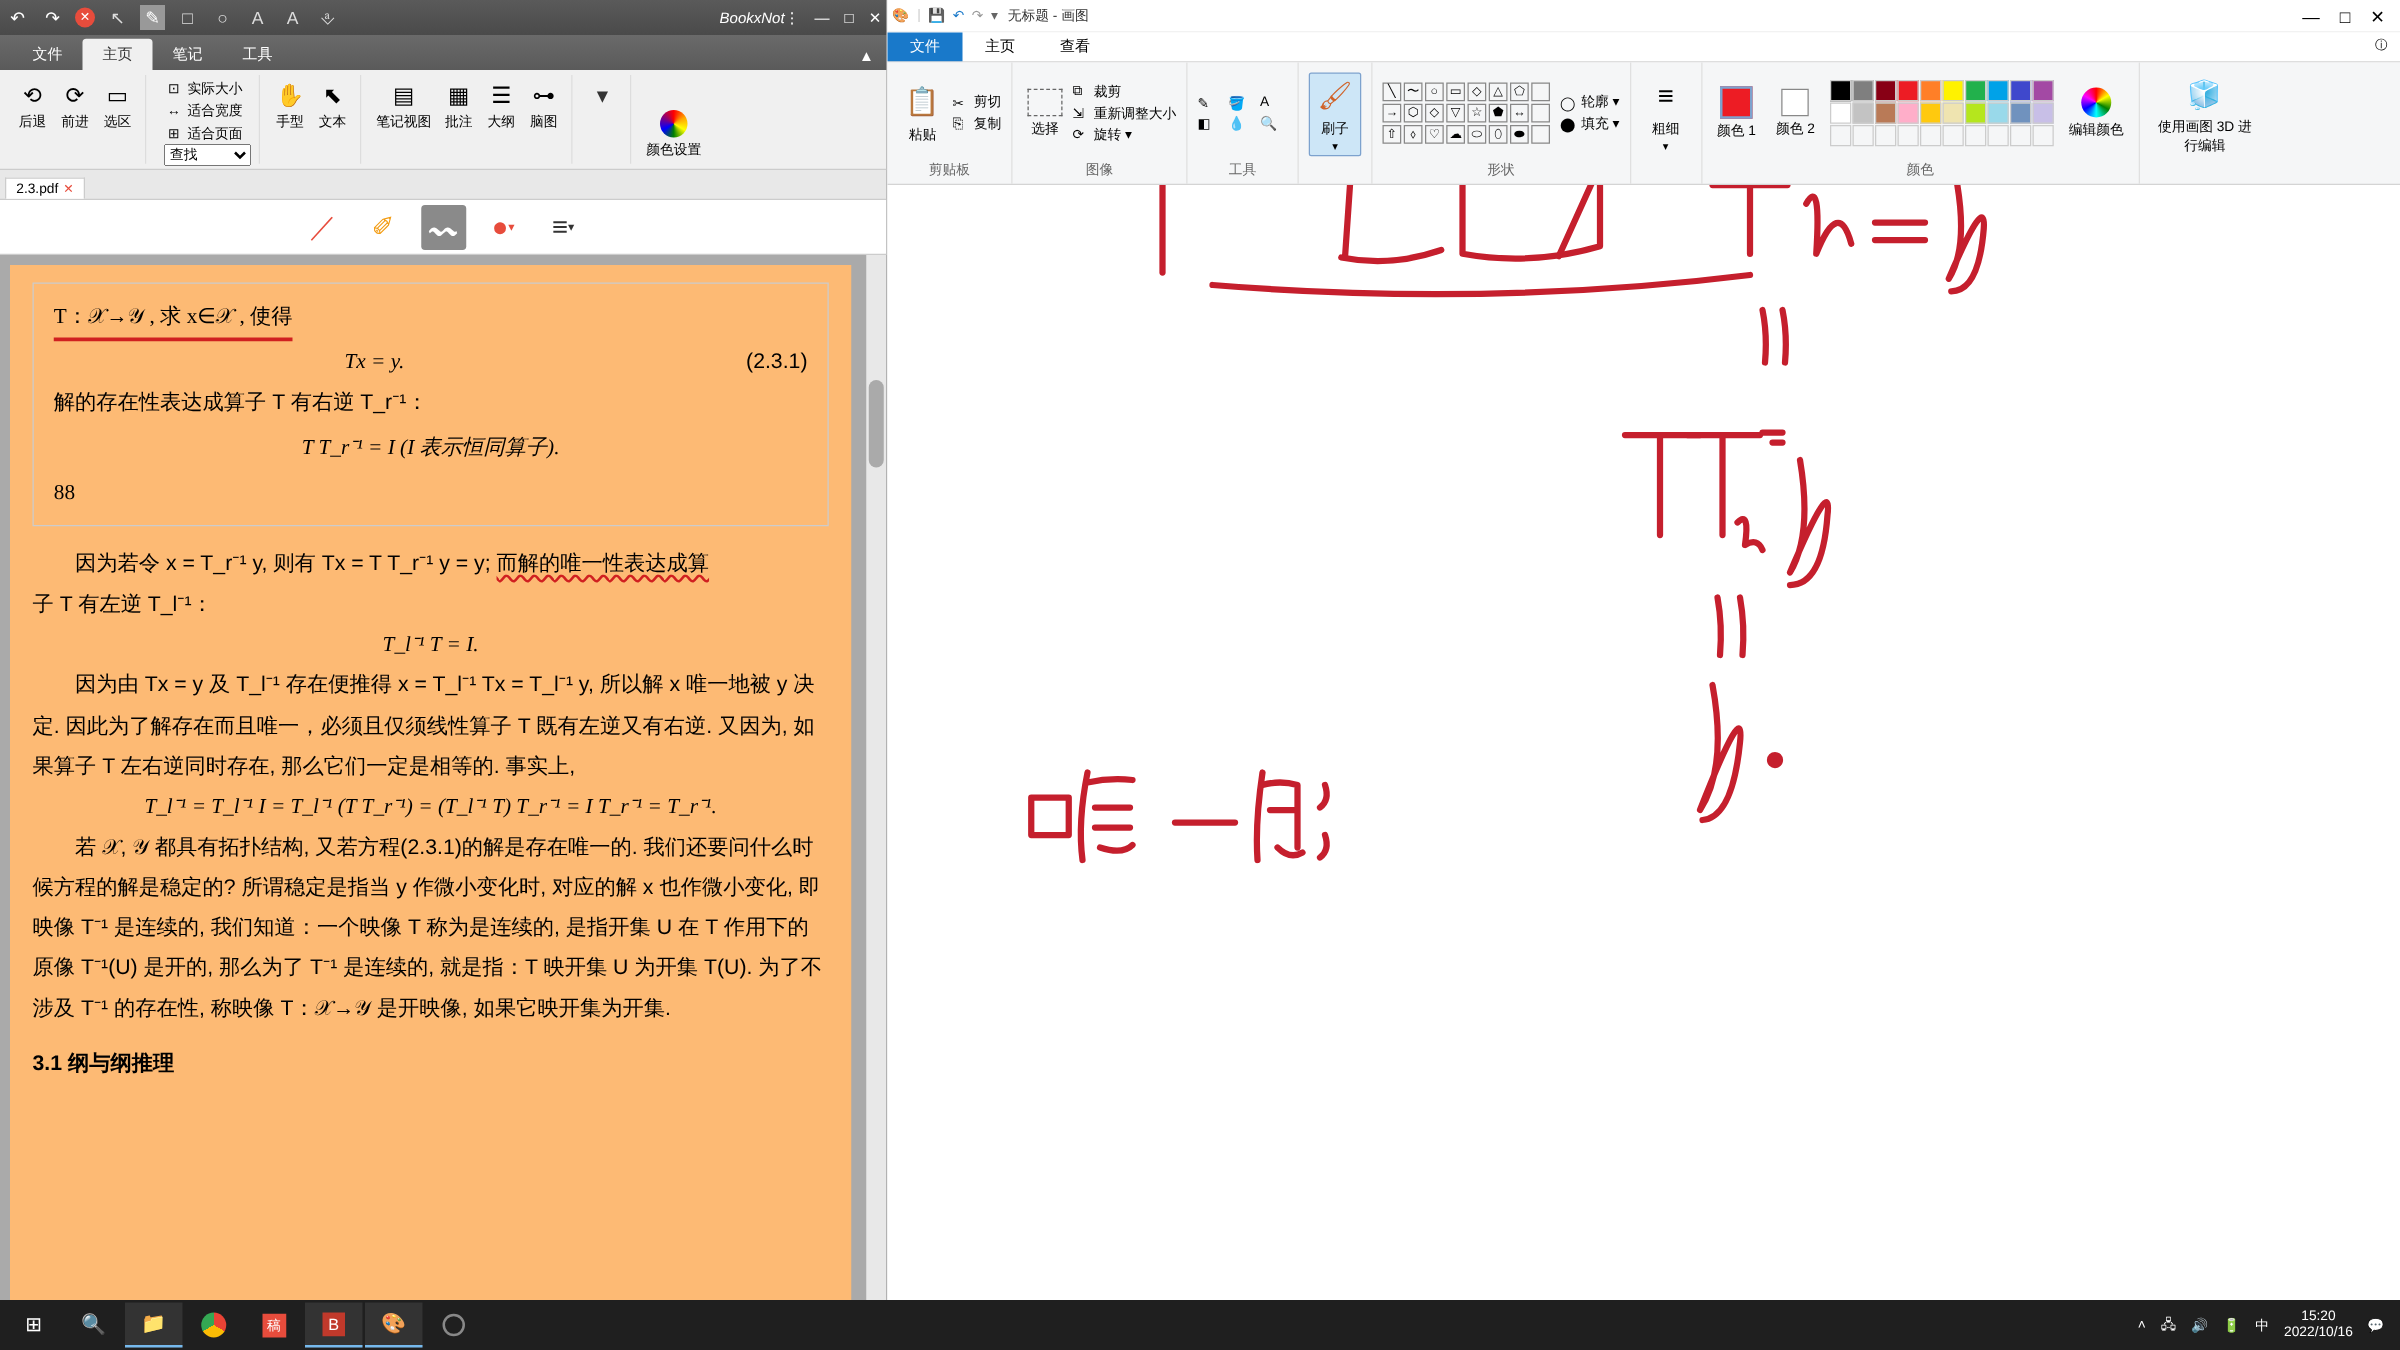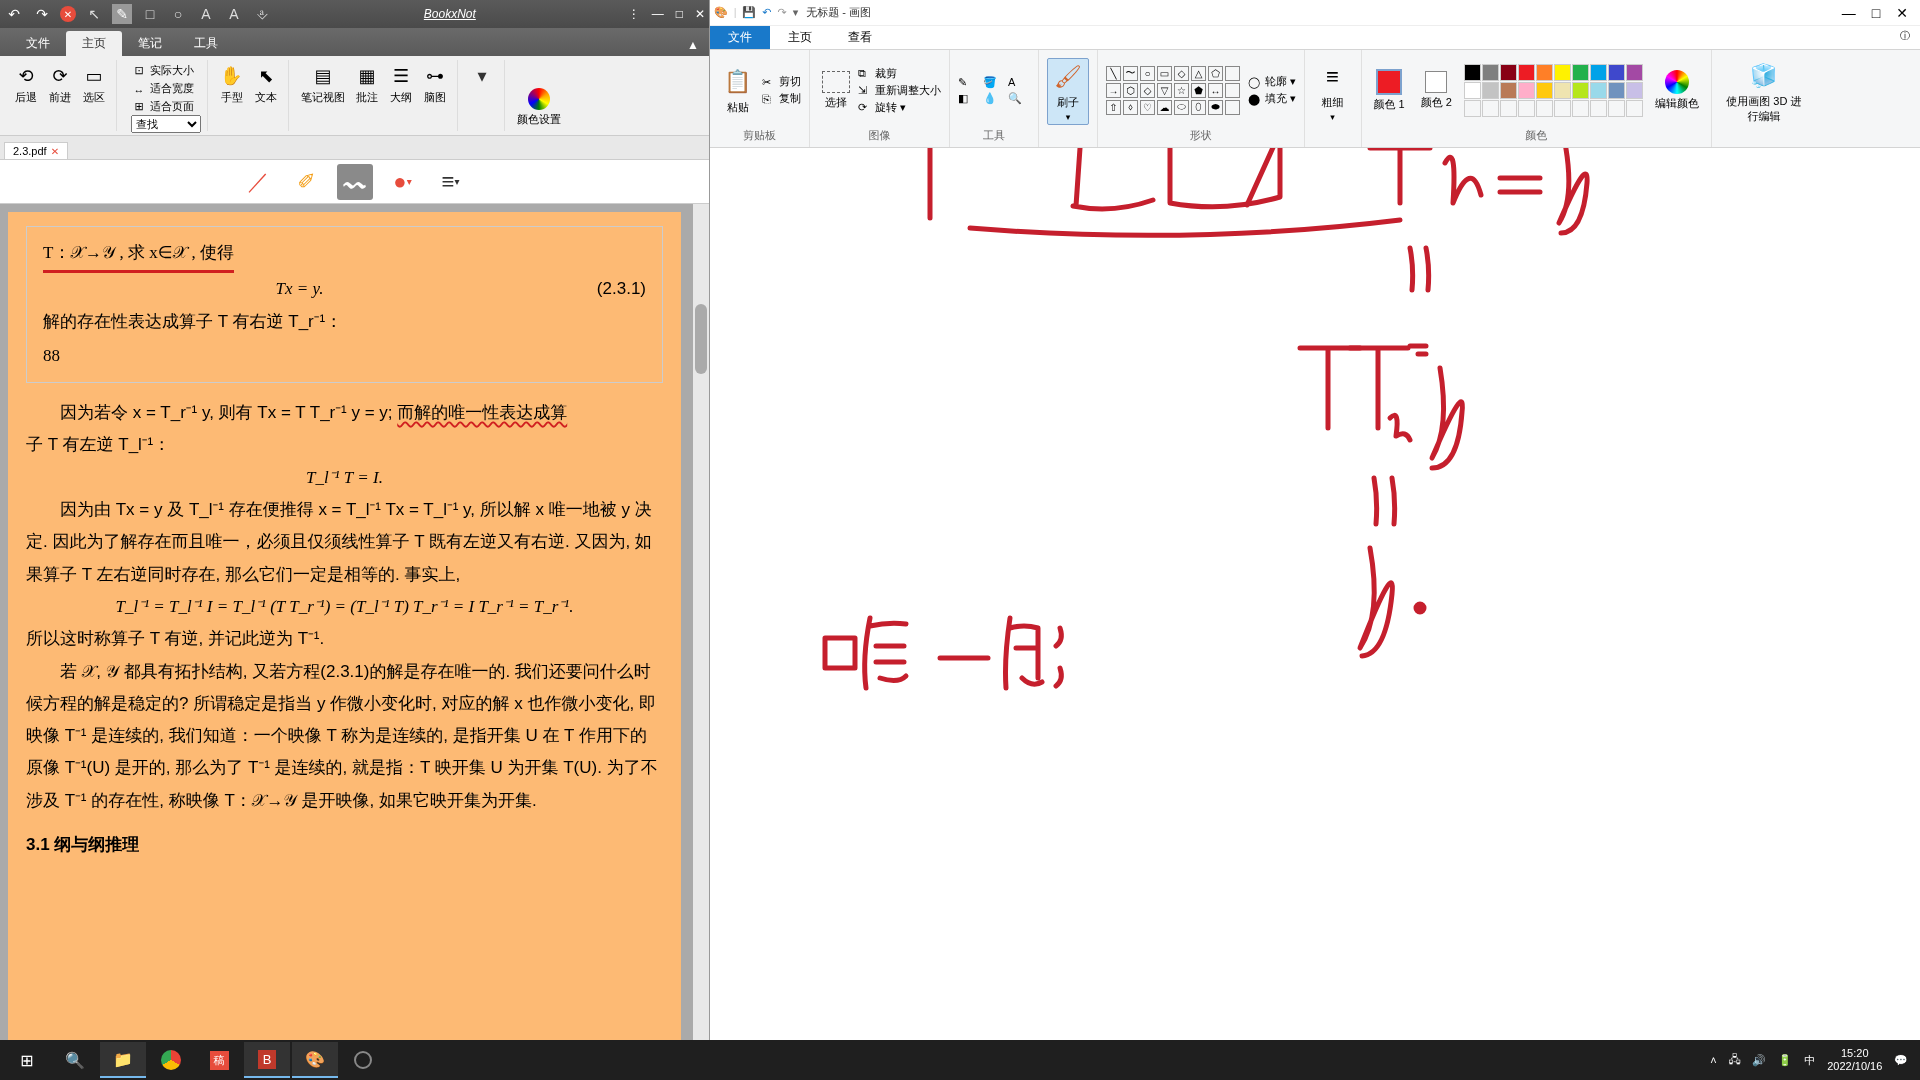--- a/index.html
+++ b/index.html
@@ -15,21 +15,21 @@
 .tb-icon.close { background:#e74c3c; border-radius:50%; width:16px; height:16px; font-size:10px; }
 .tb-icon.close::before { content:"✕"; }
 .tb-icon.arrow::before { content:"↖"; color:#ddd;}
 .tb-icon.pencil { background:#999; }
 .tb-icon.pencil::before { content:"✎"; color:#fff; }
 .tb-icon.sq::before { content:"□"; color:#ddd;}
 .tb-icon.circ::before { content:"○"; color:#ddd;}
 .tb-icon.a1::before { content:"A"; color:#ddd;}
 .tb-icon.a2::before { content:"A"; color:#ddd;}
 .tb-icon.ins::before { content:"⎀"; color:#ddd;}
-.left-title { flex:1; text-align:center; font-size:12px; font-style:italic;text-decoration:underline;}
+.left-title { flex:1; text-align:right; font-size:12px; font-style:italic;}
 .win-btns { display:flex; gap:12px; font-size:12px; }
 .win-btn { cursor:pointer; }
 
 .left-menubar { height: 28px; background: linear-gradient(#6a6a6a,#5a5a5a); display:flex; align-items:flex-end; padding-left:10px; }
 .menu-tab { padding: 4px 16px; font-size:12px; color:#fff; cursor:pointer; }
 .menu-tab.active { background:#f0f0f0; color:#333; border-radius:3px 3px 0 0; }
 .menu-tab:last-child { margin-left:auto; padding:4px 10px; }
 
 .left-ribbon { height: 80px; background:#f0f0f0; border-bottom:1px solid #ccc; display:flex; padding:4px; gap:2px; font-size:11px; }
 .ribbon-grp { display:flex; flex-direction:column; align-items:center; padding:2px 6px; border-right:1px solid #ddd; }
@@ -252,29 +252,29 @@
   </div>
   <div class="pdf-view">
     <div class="pdf-inner">
       <div class="pdf-block">
         <p><span class="under-red math" style="font-style:normal;">T：𝒳→𝒴 , 求 x∈𝒳 , 使得</span></p>
         <div class="formula-row">
           <span class="eq math">Tx = y.</span>
           <span class="num">(2.3.1)</span>
         </div>
         <p>解的存在性表达成算子 T 有右逆 T_r⁻¹：</p>
+        <p class="formula math">T T_r⁻¹ = I    (I 表示恒同算子).</p>
         <p class="pnum" style="margin-top:2px;">88</p>
       </div>
       <div class="pagebody">
         <p class="indent"><span>因为若令 x = T_r⁻¹ y, 则有 Tx = T T_r⁻¹ y = y; </span><span class="wavy-red">而解的唯一性表达成算</span></p>
         <p>子 T 有左逆 T_l⁻¹：</p>
         <p class="formula math">T_l⁻¹ T = I.</p>
         <p class="indent">因为由 Tx = y 及 T_l⁻¹ 存在便推得 x = T_l⁻¹ Tx = T_l⁻¹ y, 所以解 x 唯一地被 y 决定. 因此为了解存在而且唯一，必须且仅须线性算子 T 既有左逆又有右逆. 又因为, 如果算子 T 左右逆同时存在, 那么它们一定是相等的. 事实上,</p>
         <p class="formula math">T_l⁻¹ = T_l⁻¹ I = T_l⁻¹ (T T_r⁻¹) = (T_l⁻¹ T) T_r⁻¹ = I T_r⁻¹ = T_r⁻¹.</p>
-        <p>所以这时称算子 T 有逆, 并记此逆为 T⁻¹.</p>
         <p class="indent">若 𝒳, 𝒴 都具有拓扑结构, 又若方程(2.3.1)的解是存在唯一的. 我们还要问什么时候方程的解是稳定的? 所谓稳定是指当 y 作微小变化时, 对应的解 x 也作微小变化, 即映像 T⁻¹ 是连续的, 我们知道：一个映像 T 称为是连续的, 是指开集 U 在 T 作用下的原像 T⁻¹(U) 是开的, 那么为了 T⁻¹ 是连续的, 就是指：T 映开集 U 为开集 T(U). 为了不涉及 T⁻¹ 的存在性, 称映像 T：𝒳→𝒴 是开映像, 如果它映开集为开集.</p>
         <p style="margin-top:12px; font-weight:bold;">3.1  纲与纲推理</p>
       </div>
     </div>
     <div class="scrollbar-v">
         <div class="scroll-thumb"></div>
       </div>
   </div>
   <div class="left-status">
     <span>第 3 页 共 20 页</span>

